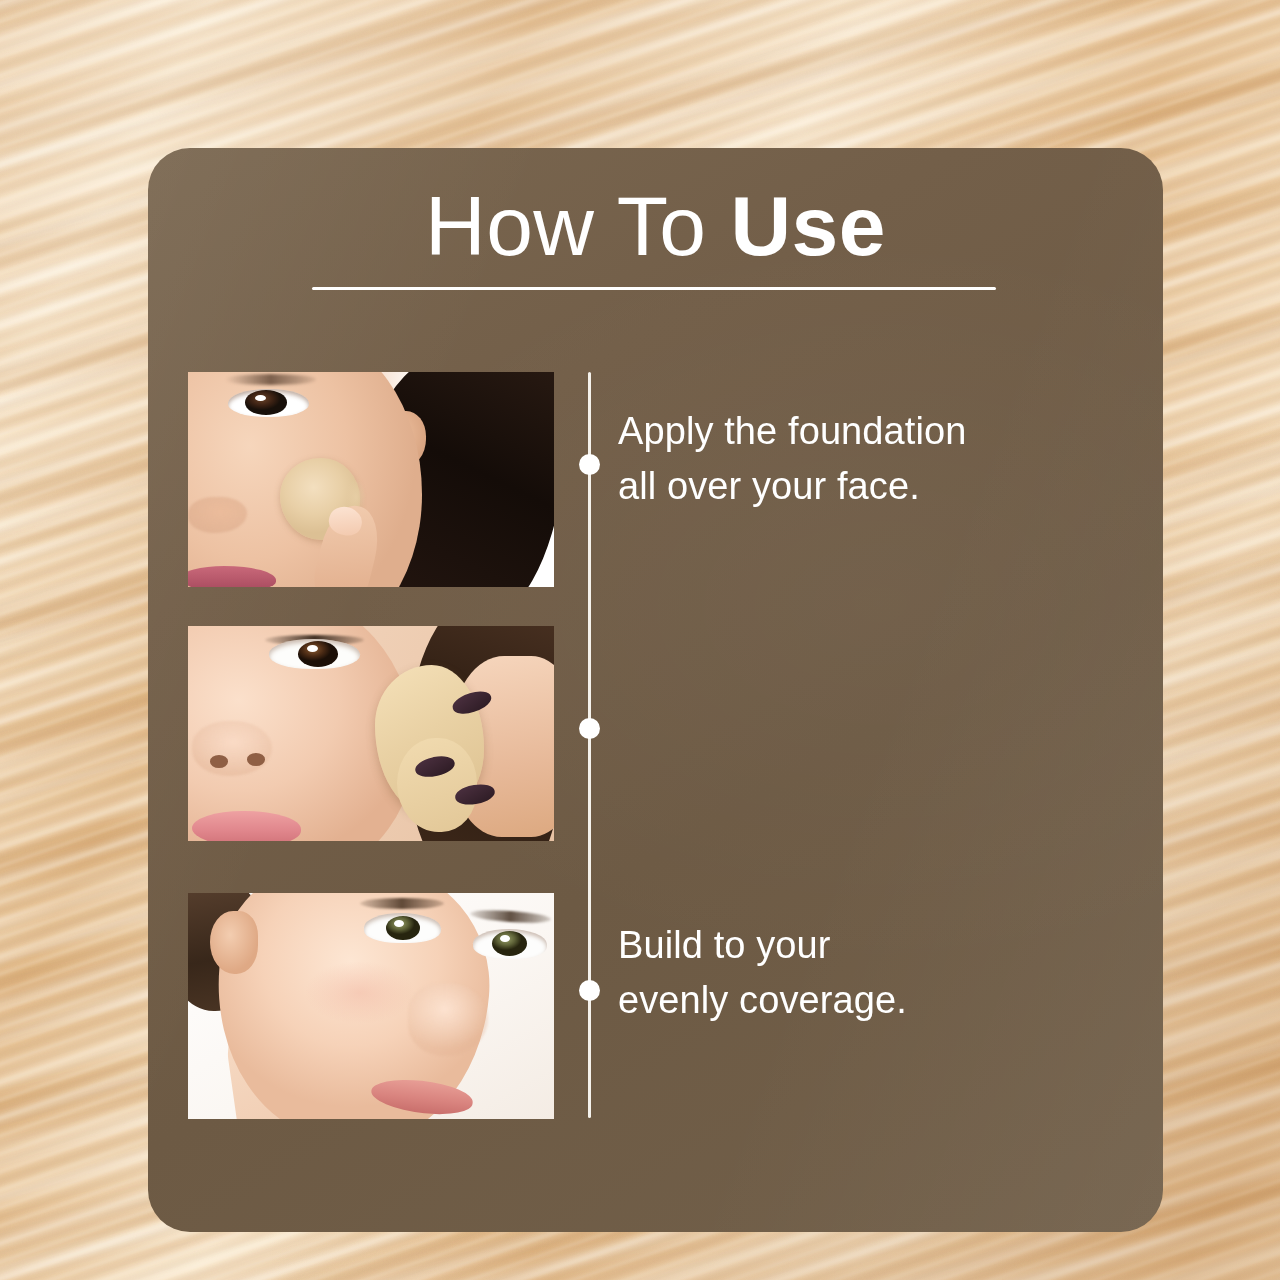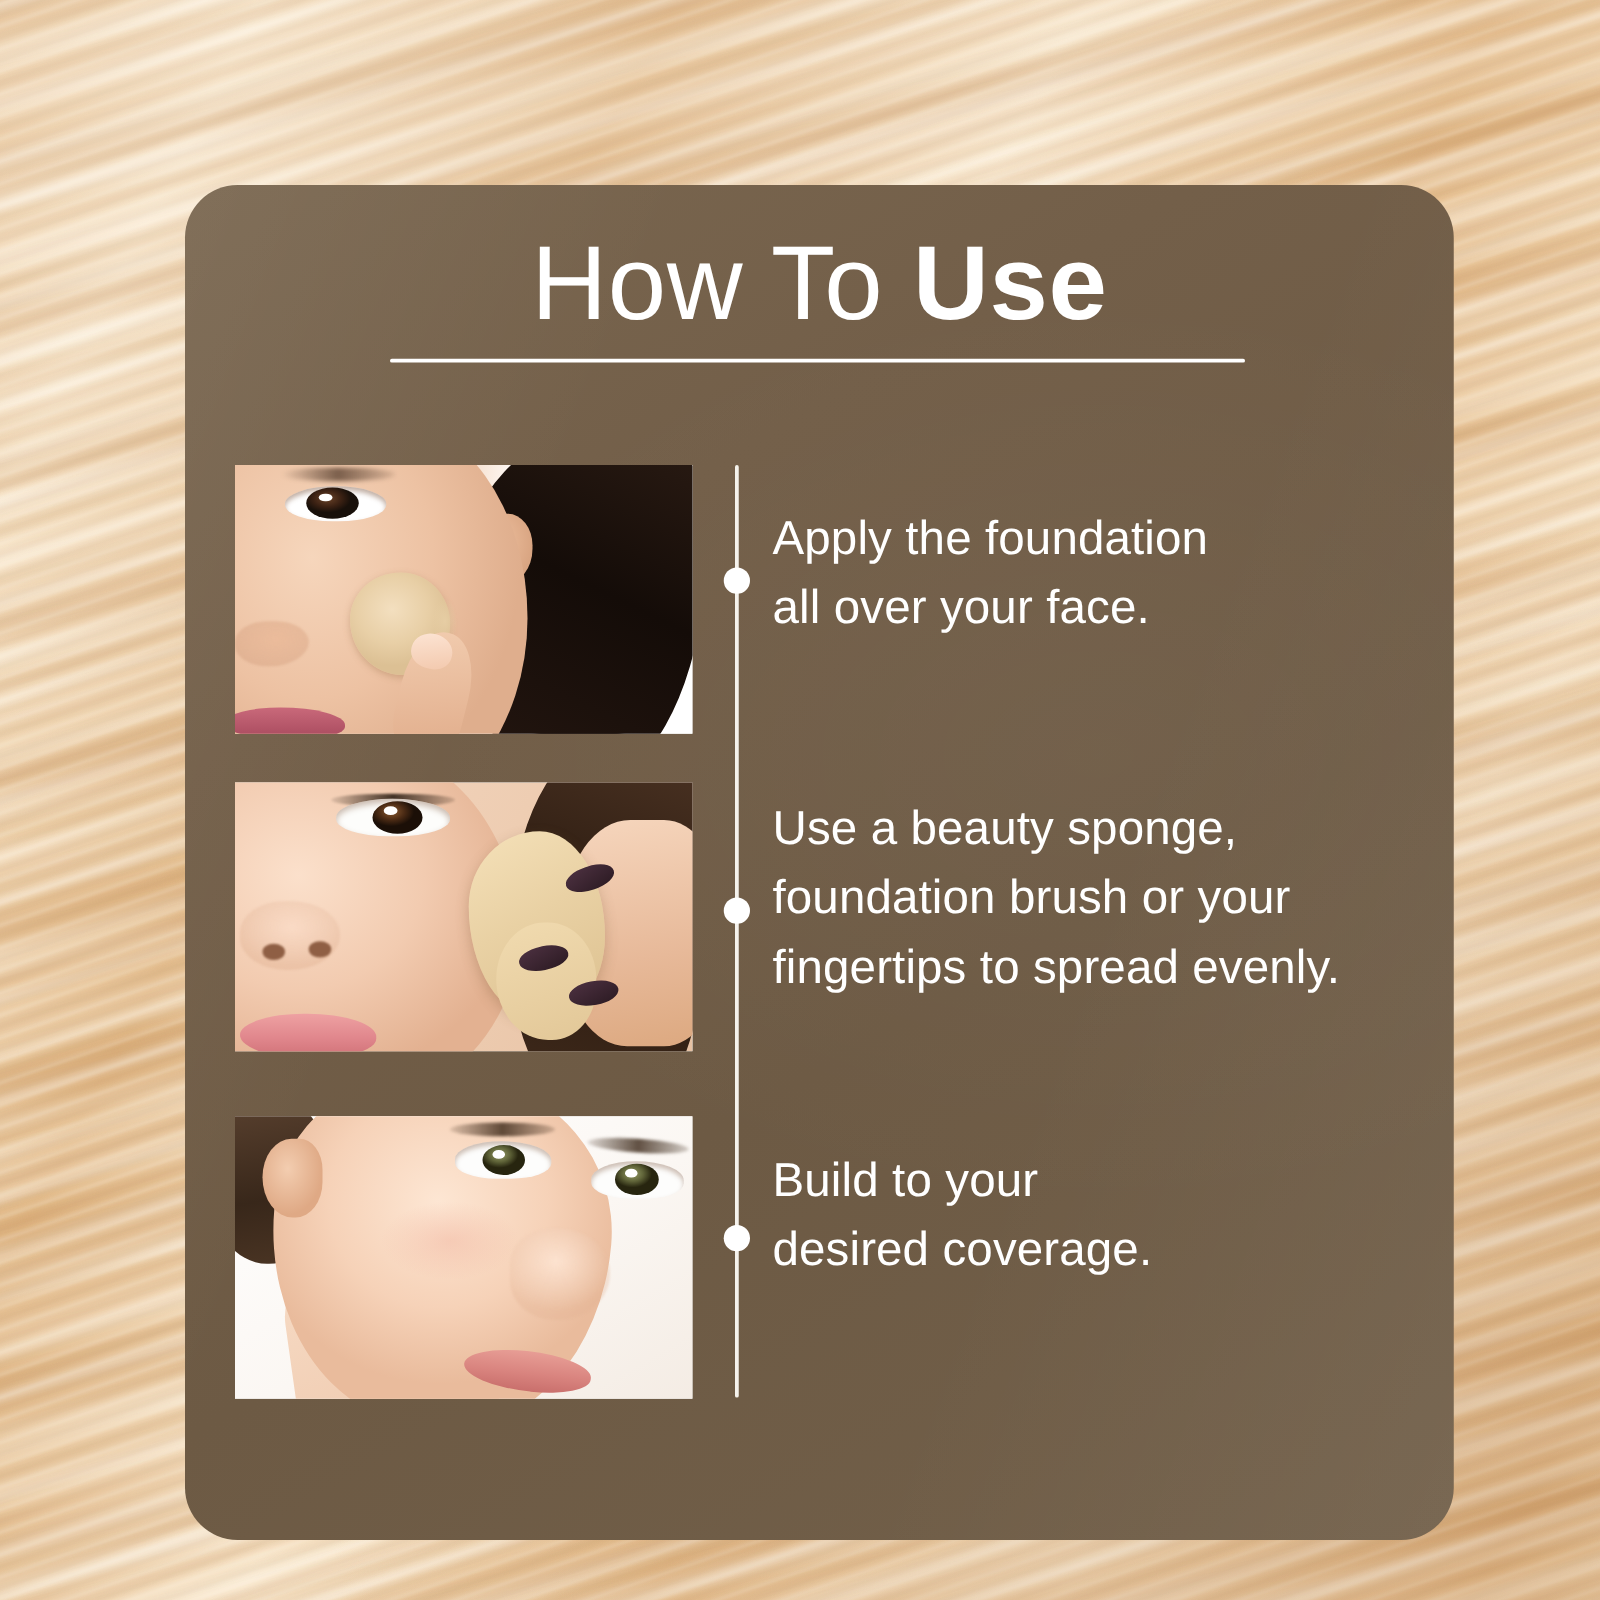--- a/index.html
+++ b/index.html
@@ -552,20 +552,17 @@
       <div class="ph">
           <div class="p3-nose"></div>
         </div>
       <div class="ph">
           <div class="p3-lip"></div>
         </div>
     </div>
 
     <div class="step-text" id="text-1" style="white-space: pre-line;">Apply the foundation
 all over your face.</div>
-    <div class="step-text" id="text-2" style="white-space: pre-line;">Use a beauty sponge,
-foundation brush or your
-fingertips to spread evenly.</div>
     <div class="step-text" id="text-3" style="white-space: pre-line;">Build to your
-desired coverage.</div>
+evenly coverage.</div>
 
   </div>
 </div>
 
 </body></html>

